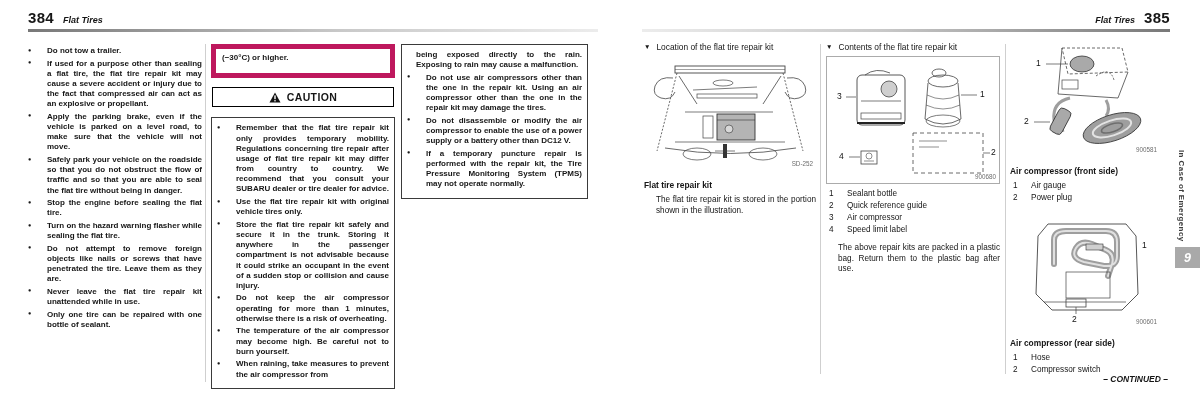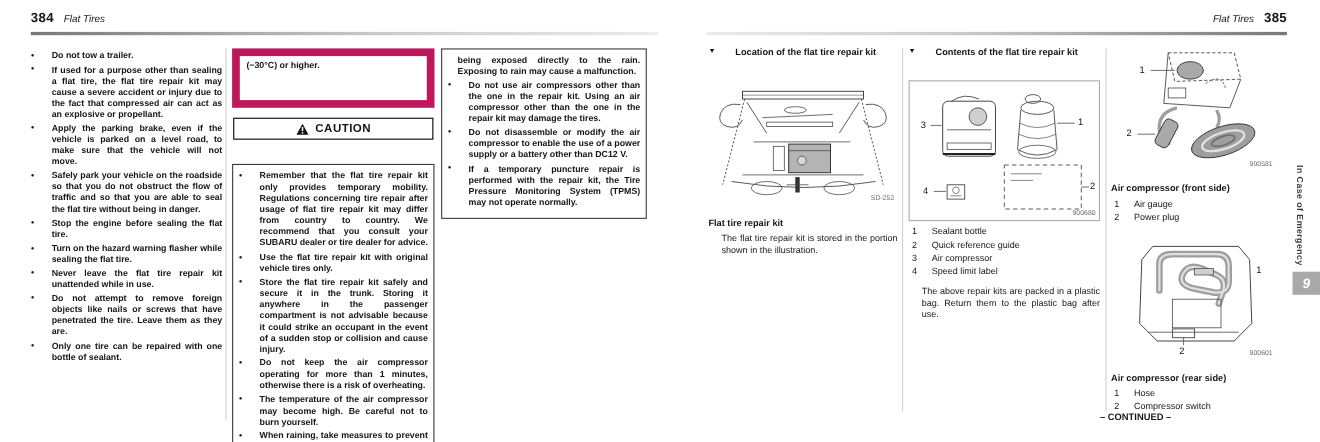--- a/index.html
+++ b/index.html
@@ -4,69 +4,69 @@
 <style>
   html,body { margin:0; padding:0; background:#ffffff; }
   .spread {
     position:relative; width:1200px; height:402px; overflow:hidden;
     background:#ffffff; color:#161616;
     font-family:"Liberation Sans", sans-serif;
   }
   
   .lp-header { position:absolute; left:28px; top:9px; display:flex; align-items:baseline; gap:9px; }
   .rp-header { position:absolute; left:890px; top:9px; width:280px; display:flex; align-items:baseline; gap:9px; justify-content:flex-end; }
-  .pgnum { font-size:12px; font-weight:bold; letter-spacing:0.3px; }
-  .pgtitle { font-size:9px; font-weight:normal; font-style:italic; }
+  .pgnum { font-size:15px; font-weight:bold; letter-spacing:0.3px; }
+  .pgtitle { font-size:9px; font-weight:bold; font-style:italic; }
   .rule { position:absolute; top:29px; height:3px; }
   .rule-left  { left:28px;  width:570px; background:linear-gradient(to right, #787878, #c9c9c9 55%, #ececec); }
   .rule-right { left:642px; width:528px; background:linear-gradient(to left,  #787878, #c9c9c9 55%, #ececec); }
   
   .col { position:absolute; }
   .col1 { left:28px;  top:46px; width:174px; font-size:8px; line-height:1.27; font-weight:bold; }
   .col2 { left:211px; top:44px; width:184px; font-size:8px; line-height:1.27; font-weight:bold; }
   .col3 { left:401px; top:44px; width:187px; font-size:8px; line-height:1.27; font-weight:bold; }
   .col4 { left:644px; top:42px; width:172px; font-size:8.2px; line-height:1.3; }
   .col5 { left:826px; top:42px; width:174px; font-size:8.2px; line-height:1.3; }
   .col6 { left:1010px; top:42px; width:152px; font-size:8.2px; line-height:1.3; }
   .vdiv { position:absolute; width:1px; background:#cfcfcf; }
   
   .bullet { display:flex; margin-bottom:2.5px; }
   .dot { flex:0 0 9px; }
   .dot::before { content:"●"; font-size:5.5px; position:relative; top:-1.5px; }
   .btext { flex:1; text-align:justify;padding-left:10px; }
   
-  .tempbox { border:7px solid #be185d; padding:4px 6px 26px; margin-bottom:9px; }
-  .caution-head { border:1.8px solid #000; margin:0 1px 22px 1px; padding:2.5px 0;
+  .tempbox { border:5px solid #be185d; padding:4px 6px 10px; margin-bottom:9px; }
+  .caution-head { border:1.8px solid #000; margin:0 1px 10px 1px; padding:2.5px 0;
     display:flex; align-items:center; justify-content:center; gap:6px;
     font-weight:bold; font-size:10.5px; letter-spacing:0.4px; }
   .cbody { border:1px solid #3a3a3a; padding:5px 5px 6px 5px; }
   .cont { text-align:justify; padding-left:9px; margin-bottom:2.5px; }
   
-  .sechead { font-weight:bold; font-size:8.4px; display:flex; gap:18px; margin-bottom:20px; }
+  .sechead { font-weight:normal; font-size:8.4px; display:flex; gap:6px; margin-bottom:3px; }
   .marker { font-size:6.5px; position:relative; top:1px; }
   .figure { position:relative; }
   .fig-location { width:172px; height:114px; margin-top:2px; }
   .fig-contents { width:172px; height:126px; border:1px solid #ababab; margin-bottom:5px; }
   .fig-front { width:150px; height:114px; }
   .fig-rear  { width:150px; height:112px; margin-top:12px; }
   .figcode { position:absolute; right:3px; bottom:2px; font-size:6.3px; color:#6e6e6e; font-weight:normal; }
   .callout { position:absolute; font-size:8.5px; color:#111; }
   .caption { font-weight:bold; font-size:8.4px; margin:10px 0 4px 0; }
   .bodytext { text-align:justify;margin-left:12px; }
   .prow { display:flex; margin-bottom:1.5px; }
   .pnum { flex:0 0 18px; padding-left:3px; }
   .plabel { flex:1; }
   
   .sidebar-title { position:absolute; left:1177px; top:150px; writing-mode:vertical-rl;
     font-size:8px; font-weight:bold; color:#3c3c3c; letter-spacing:0.4px; }
   .chapter-tab { position:absolute; left:1175px; top:247px; width:25px; height:21px;
     background:#a9a9a9; color:#fff; font-weight:bold; font-style:italic; font-size:12.5px;
     display:flex; align-items:center; justify-content:center; }
-  .continued { position:absolute; left:1000px; top:374px; width:168px; 
-    font-weight:bold; font-size:8.5px; }
+  .continued { position:absolute; left:1000px; top:374px; width:168px; text-align:right;
+    font-weight:bold; font-style:italic; font-size:8.5px; }
   svg { display:block; }
 </style>
 </head>
 <body>
 
 <div class="spread">
 
   <div class="lp-header">
     <span class="pgnum">384</span>
     <span class="pgtitle">Flat Tires</span>
@@ -101,26 +101,26 @@
           <span class="btext">Stop the engine before sealing the flat tire.</span>
         </div>
 
         <div class="bullet">
           <span class="dot"></span>
           <span class="btext">Turn on the hazard warning flasher while sealing the flat tire.</span>
         </div>
 
         <div class="bullet">
           <span class="dot"></span>
+          <span class="btext">Do not attempt to remove foreign objects like nails or screws that have penetrated the tire. Leave them as they are.</span>
+        </div>
+
+        <div class="bullet">
+          <span class="dot"></span>
           <span class="btext">Never leave the flat tire repair kit unattended while in use.</span>
-        </div>
-
-        <div class="bullet">
-          <span class="dot"></span>
-          <span class="btext">Do not attempt to remove foreign objects like nails or screws that have penetrated the tire. Leave them as they are.</span>
         </div>
 
         <div class="bullet">
           <span class="dot"></span>
           <span class="btext">Only one tire can be repaired with one bottle of sealant.</span>
         </div>
 
       </div>
   </div>
 

